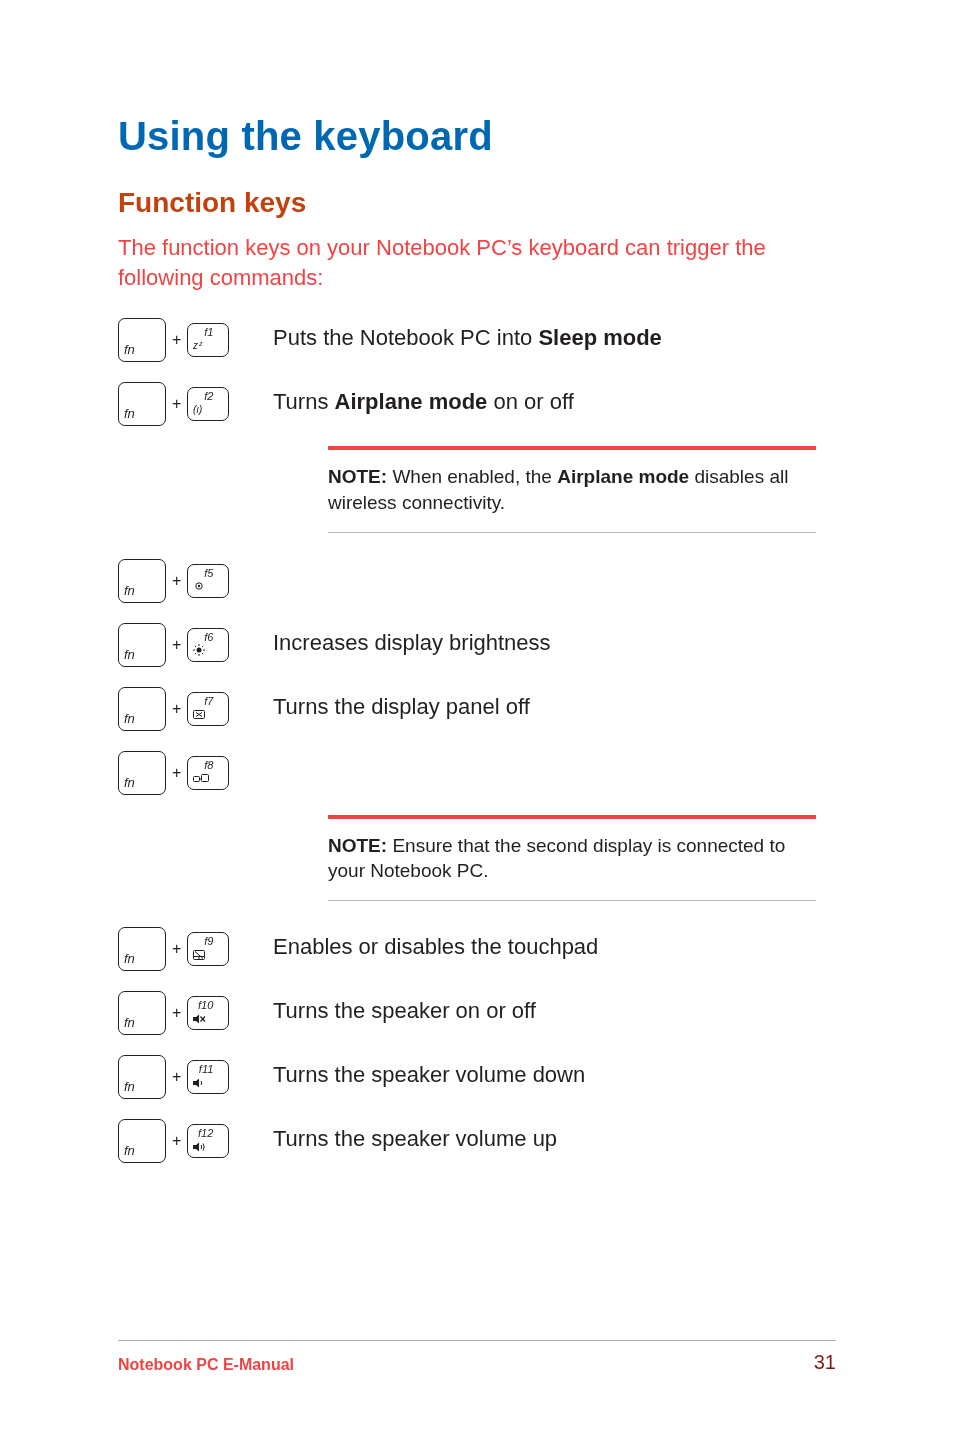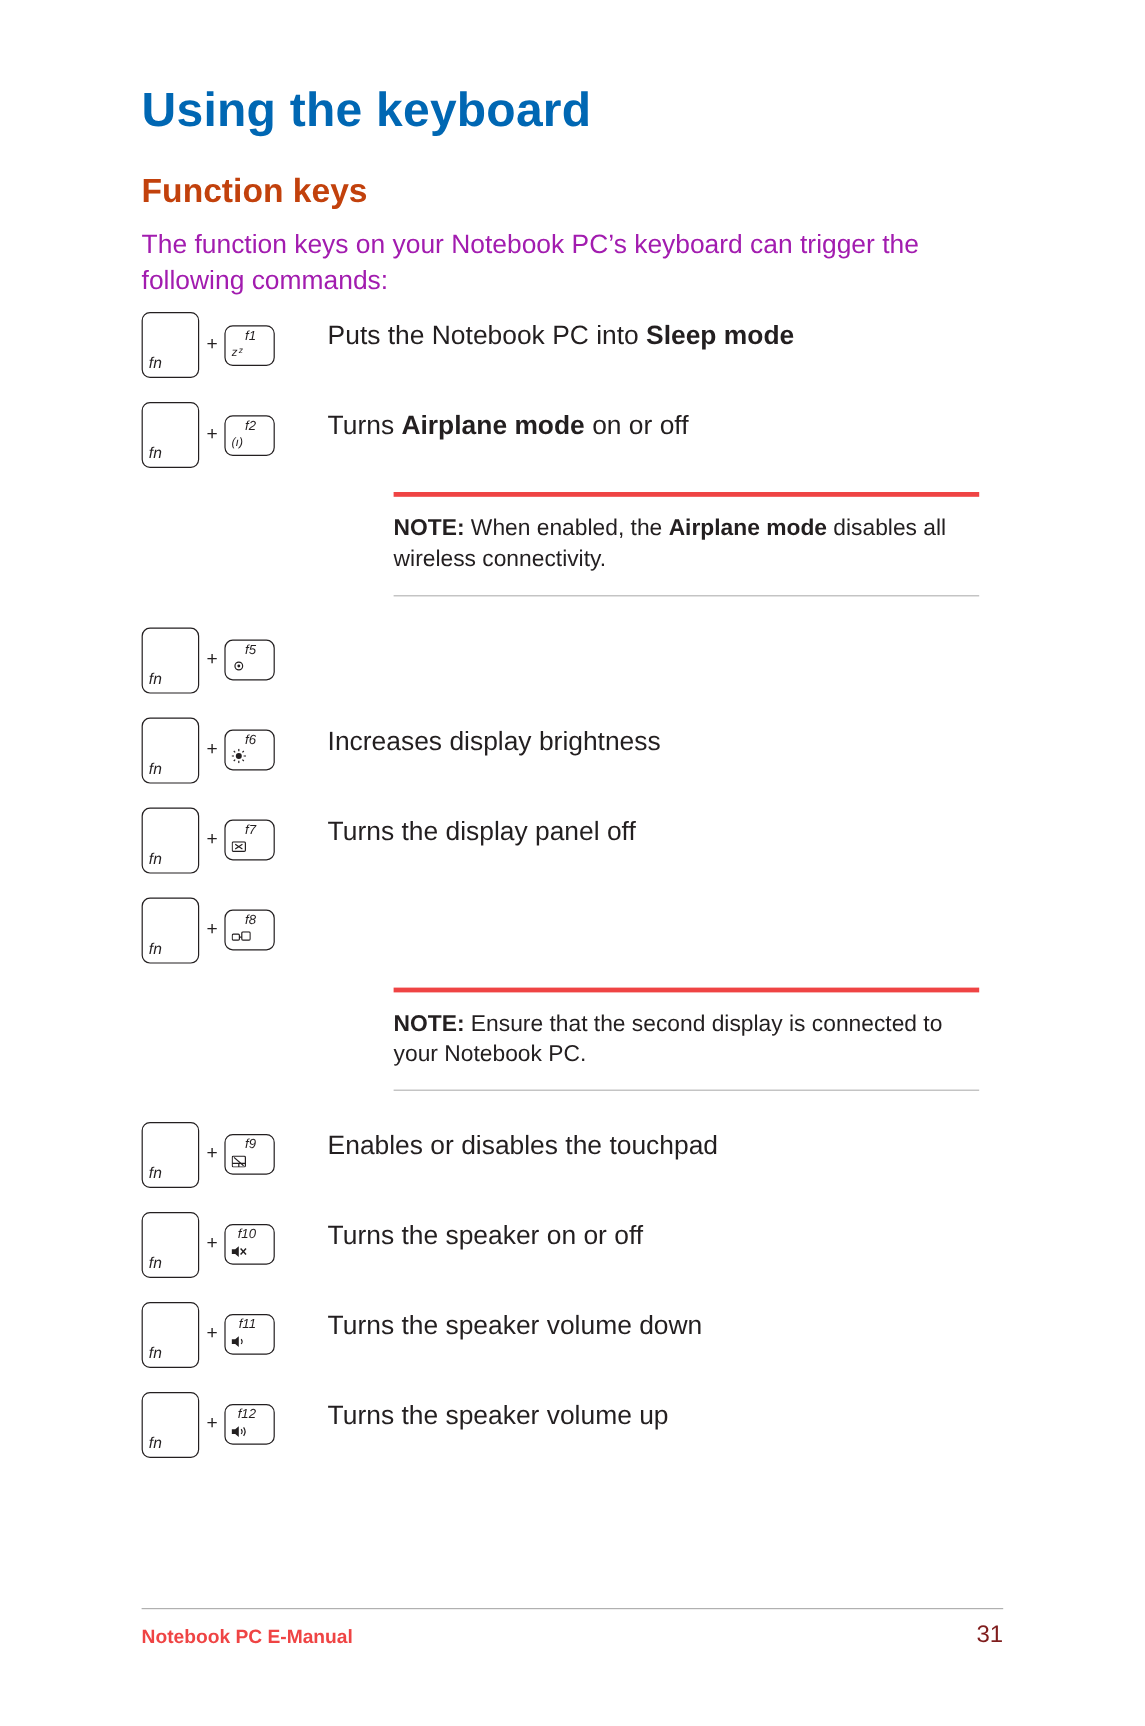--- a/index.html
+++ b/index.html
@@ -4,40 +4,40 @@
 <style>
   * { box-sizing: border-box; margin: 0; padding: 0; }
   html, body { width: 954px; height: 1438px; }
   body {
     font-family: "Myriad Pro", "Segoe UI", Arial, sans-serif;
     background: #fff;
     color: #231f20;
     position: relative;
   }
   .page {
-    padding: 70px 118px 0 118px;
+    padding: 114px 118px 0 118px;
   }
   h1 {
     font-size: 40px;
     font-weight: 700;
     color: #0067b3;
     margin-bottom: 28px;
     letter-spacing: 0.2px;
   }
   h2 {
     font-size: 28px;
     font-weight: 700;
     color: #c2410c;
     margin-bottom: 14px;
   }
   .intro {
     font-size: 22px;
     line-height: 1.35;
-    color: #a21caf;
-    margin-bottom: 12px;
+    color: #ef4444;
+    margin-bottom: 26px;
   }
   .row {
     display: flex;
     align-items: flex-start;
     margin-bottom: 20px;
   }
   .keycol {
     display: flex;
     align-items: center;
     gap: 6px;
@@ -60,21 +60,21 @@
     border-radius: 7px;
     font-style: italic;
     font-family: "Segoe UI", Arial, sans-serif;
     font-size: 13px;
     color: #231f20;
     position: relative;
     padding: 0 6px 4px 6px;
   }
   .key.large {
     width: 48px;
-    height: 55px;
+    height: 44px;
   }
   .key.small {
     width: 42px;
     height: 34px;
   }
   .key .flabel {
     position: absolute;
     top: 2px;
     right: 15px;
     font-size: 11px;

